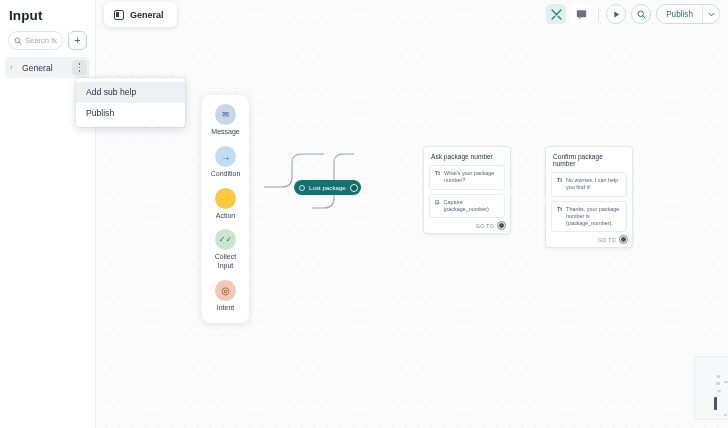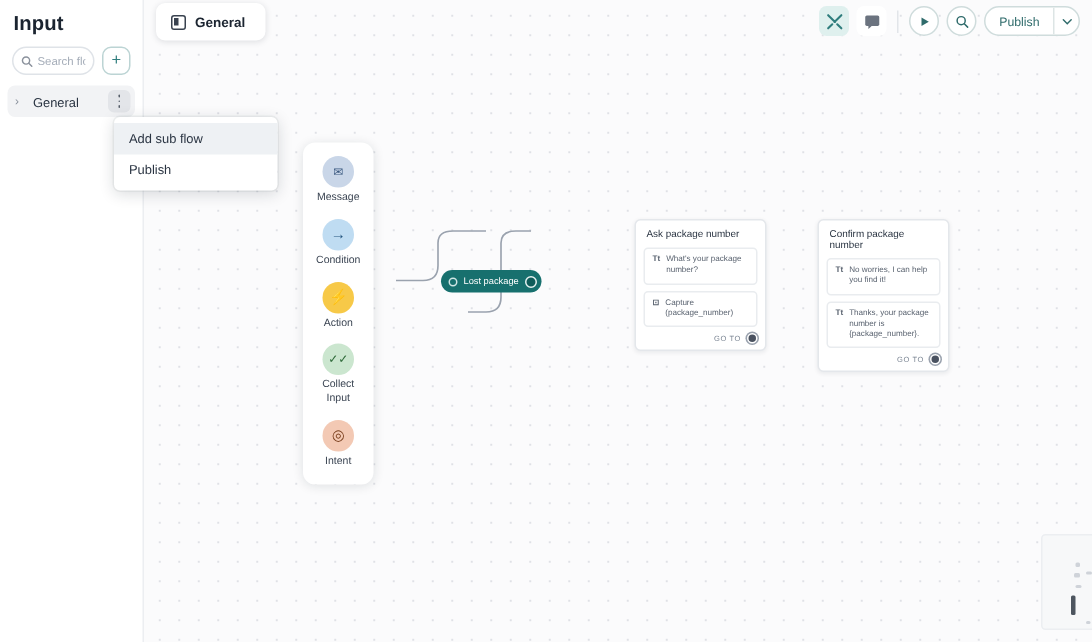--- a/index.html
+++ b/index.html
@@ -322,17 +322,17 @@
         <span class="kebab">
             <i></i>
             <i></i>
             <i></i>
           </span>
       </div>
     </div>
   </div>
 
   <div class="ctx-menu">
-    <div class="ctx-item active">Add sub flow</div>
+    <div class="ctx-item active">Add sub help</div>
     <div class="ctx-item">Publish</div>
   </div>
 
 </div>
 
 </body></html>

